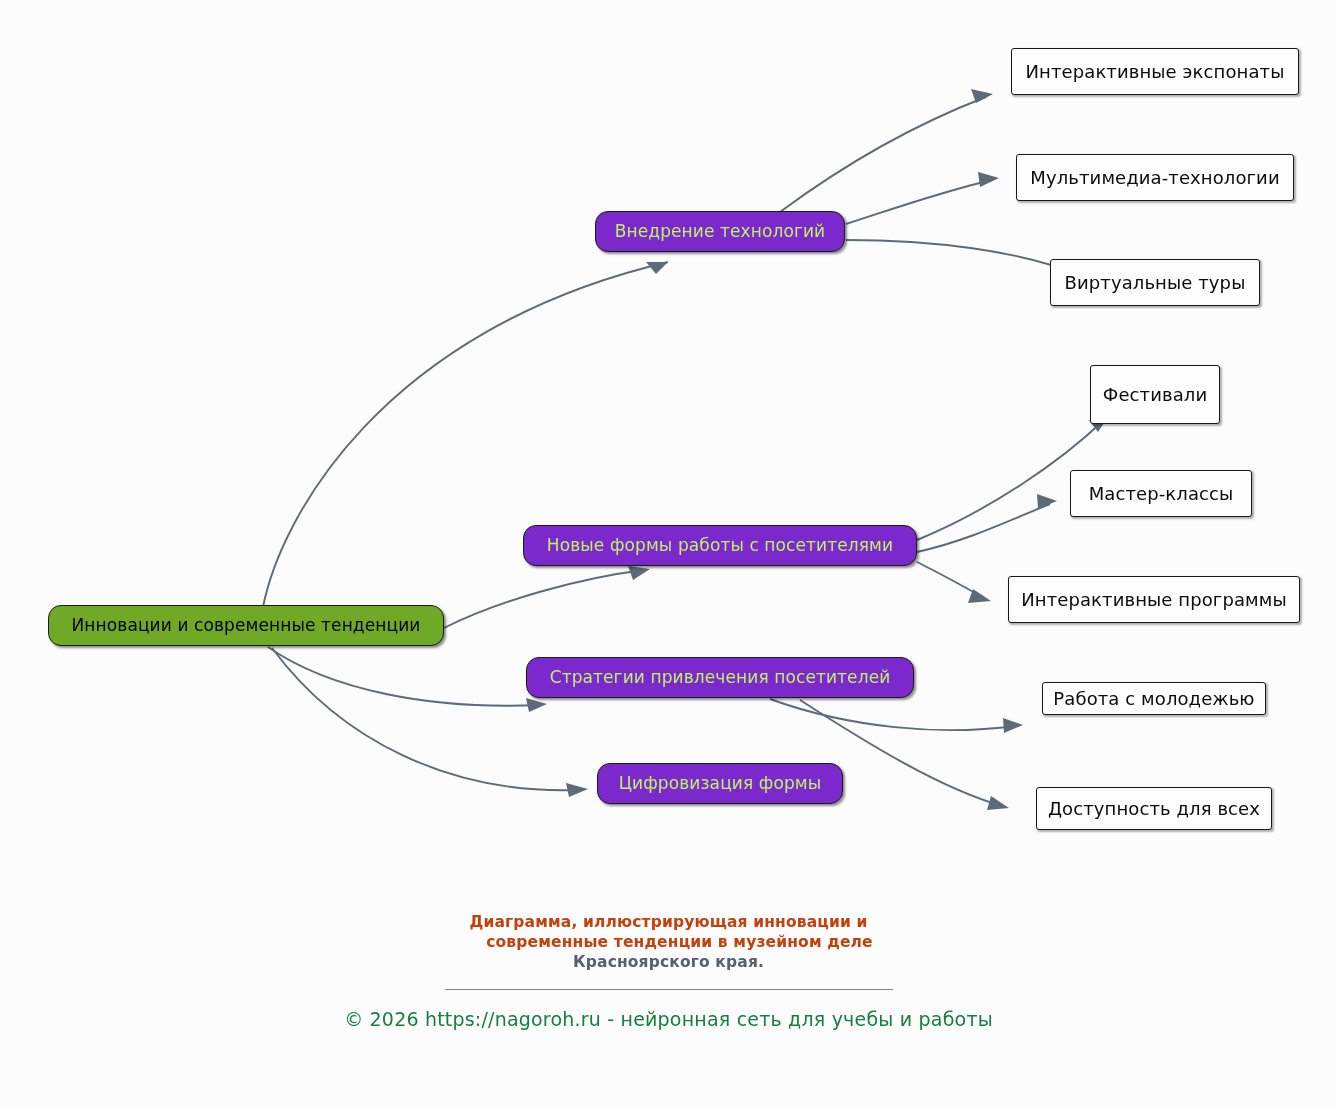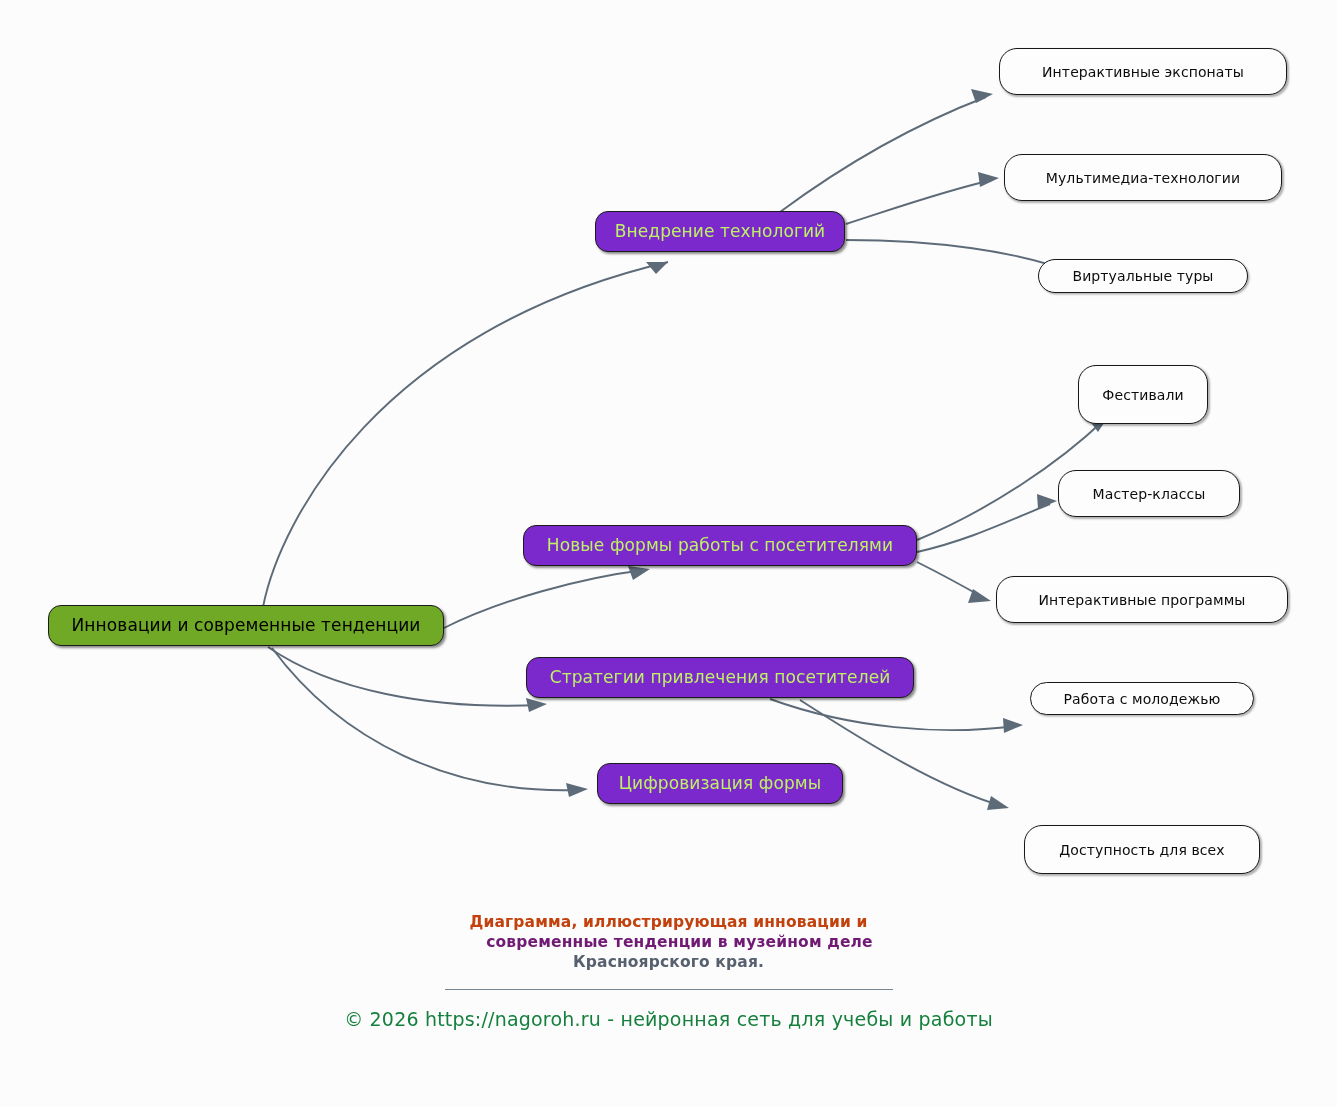--- a/index.html
+++ b/index.html
@@ -58,23 +58,24 @@
     background: #7b29cc;
     border: 1.6px solid #1b1b1b;
     color: #bef264;
     font-size: 17px;
     box-shadow: 2px 2px 2.5px rgba(0,0,0,0.45);
   }
   .node-leaf {
     background: #fdfdfd;
     border: 1.7px solid #16181a;
     color: #0c0c0c;
-    font-size: 14px;
-    border-radius: 18px;
+    font-size: 18px;
+    border-radius: 3px;
     box-shadow: 1.5px 1.5px 2px rgba(0,0,0,0.30);
+    margin-left: 12px;
   }
 
   
   #caption-block {
     position: absolute;
     left: 0;
     top: 912px;
     width: 1337px;
     text-align: center;
   }
@@ -173,42 +174,42 @@
       </div>
       <div class="node node-branch" style="left: 597px; top: 763px; width: 246px; height: 41px; background: rgb(123, 41, 204);">
         <span>Цифровизация формы</span>
       </div>
       <div class="node node-leaf" style="left: 999px; top: 48px; width: 288px; height: 47px; background: rgb(253, 253, 253); border-color: rgb(22, 24, 26);">
         <span>Интерактивные экспонаты</span>
       </div>
       <div class="node node-leaf" style="left: 1004px; top: 154px; width: 278px; height: 47px; background: rgb(253, 253, 253); border-color: rgb(22, 24, 26);">
         <span>Мультимедиа-технологии</span>
       </div>
-      <div class="node node-leaf" style="left: 1038px; top: 259px; width: 210px; height: 34px; background: rgb(253, 253, 253); border-color: rgb(22, 24, 26);">
+      <div class="node node-leaf" style="left: 1038px; top: 259px; width: 210px; height: 47px; background: rgb(253, 253, 253); border-color: rgb(22, 24, 26);">
         <span>Виртуальные туры</span>
       </div>
       <div class="node node-leaf" style="left: 1078px; top: 365px; width: 130px; height: 59px; background: rgb(253, 253, 253); border-color: rgb(22, 24, 26);">
         <span>Фестивали</span>
       </div>
       <div class="node node-leaf" style="left: 1058px; top: 470px; width: 182px; height: 47px; background: rgb(253, 253, 253); border-color: rgb(22, 24, 26);">
         <span>Мастер-классы</span>
       </div>
       <div class="node node-leaf" style="left: 996px; top: 576px; width: 292px; height: 47px; background: rgb(253, 253, 253); border-color: rgb(22, 24, 26);">
         <span>Интерактивные программы</span>
       </div>
       <div class="node node-leaf" style="left: 1030px; top: 682px; width: 224px; height: 33px; background: rgb(253, 253, 253); border-color: rgb(22, 24, 26);">
         <span>Работа с молодежью</span>
       </div>
-      <div class="node node-leaf" style="left: 1024px; top: 825px; width: 236px; height: 49px; background: rgb(253, 253, 253); border-color: rgb(22, 24, 26);">
+      <div class="node node-leaf" style="left: 1024px; top: 787px; width: 236px; height: 43px; background: rgb(253, 253, 253); border-color: rgb(22, 24, 26);">
         <span>Доступность для всех</span>
       </div>
     </div>
 
   <div id="caption-block">
     <div class="caption-line" style="color: #c2410c;">Диаграмма, иллюстрирующая инновации и</div>
-    <div class="caption-line" style="color: #701a75; padding-left: 22px;">современные тенденции в музейном деле</div>
+    <div class="caption-line" style="color: #c2410c; padding-left: 22px;">современные тенденции в музейном деле</div>
     <div class="caption-line" style="color: rgb(86, 96, 110);">Красноярского края.</div>
     <div id="caption-rule"></div>
   </div>
 
   <div id="footer-text" style="color: #15803d;">© 2026 https://nagoroh.ru - нейронная сеть для учебы и работы</div>
 
 </div>
 
 </body></html>

